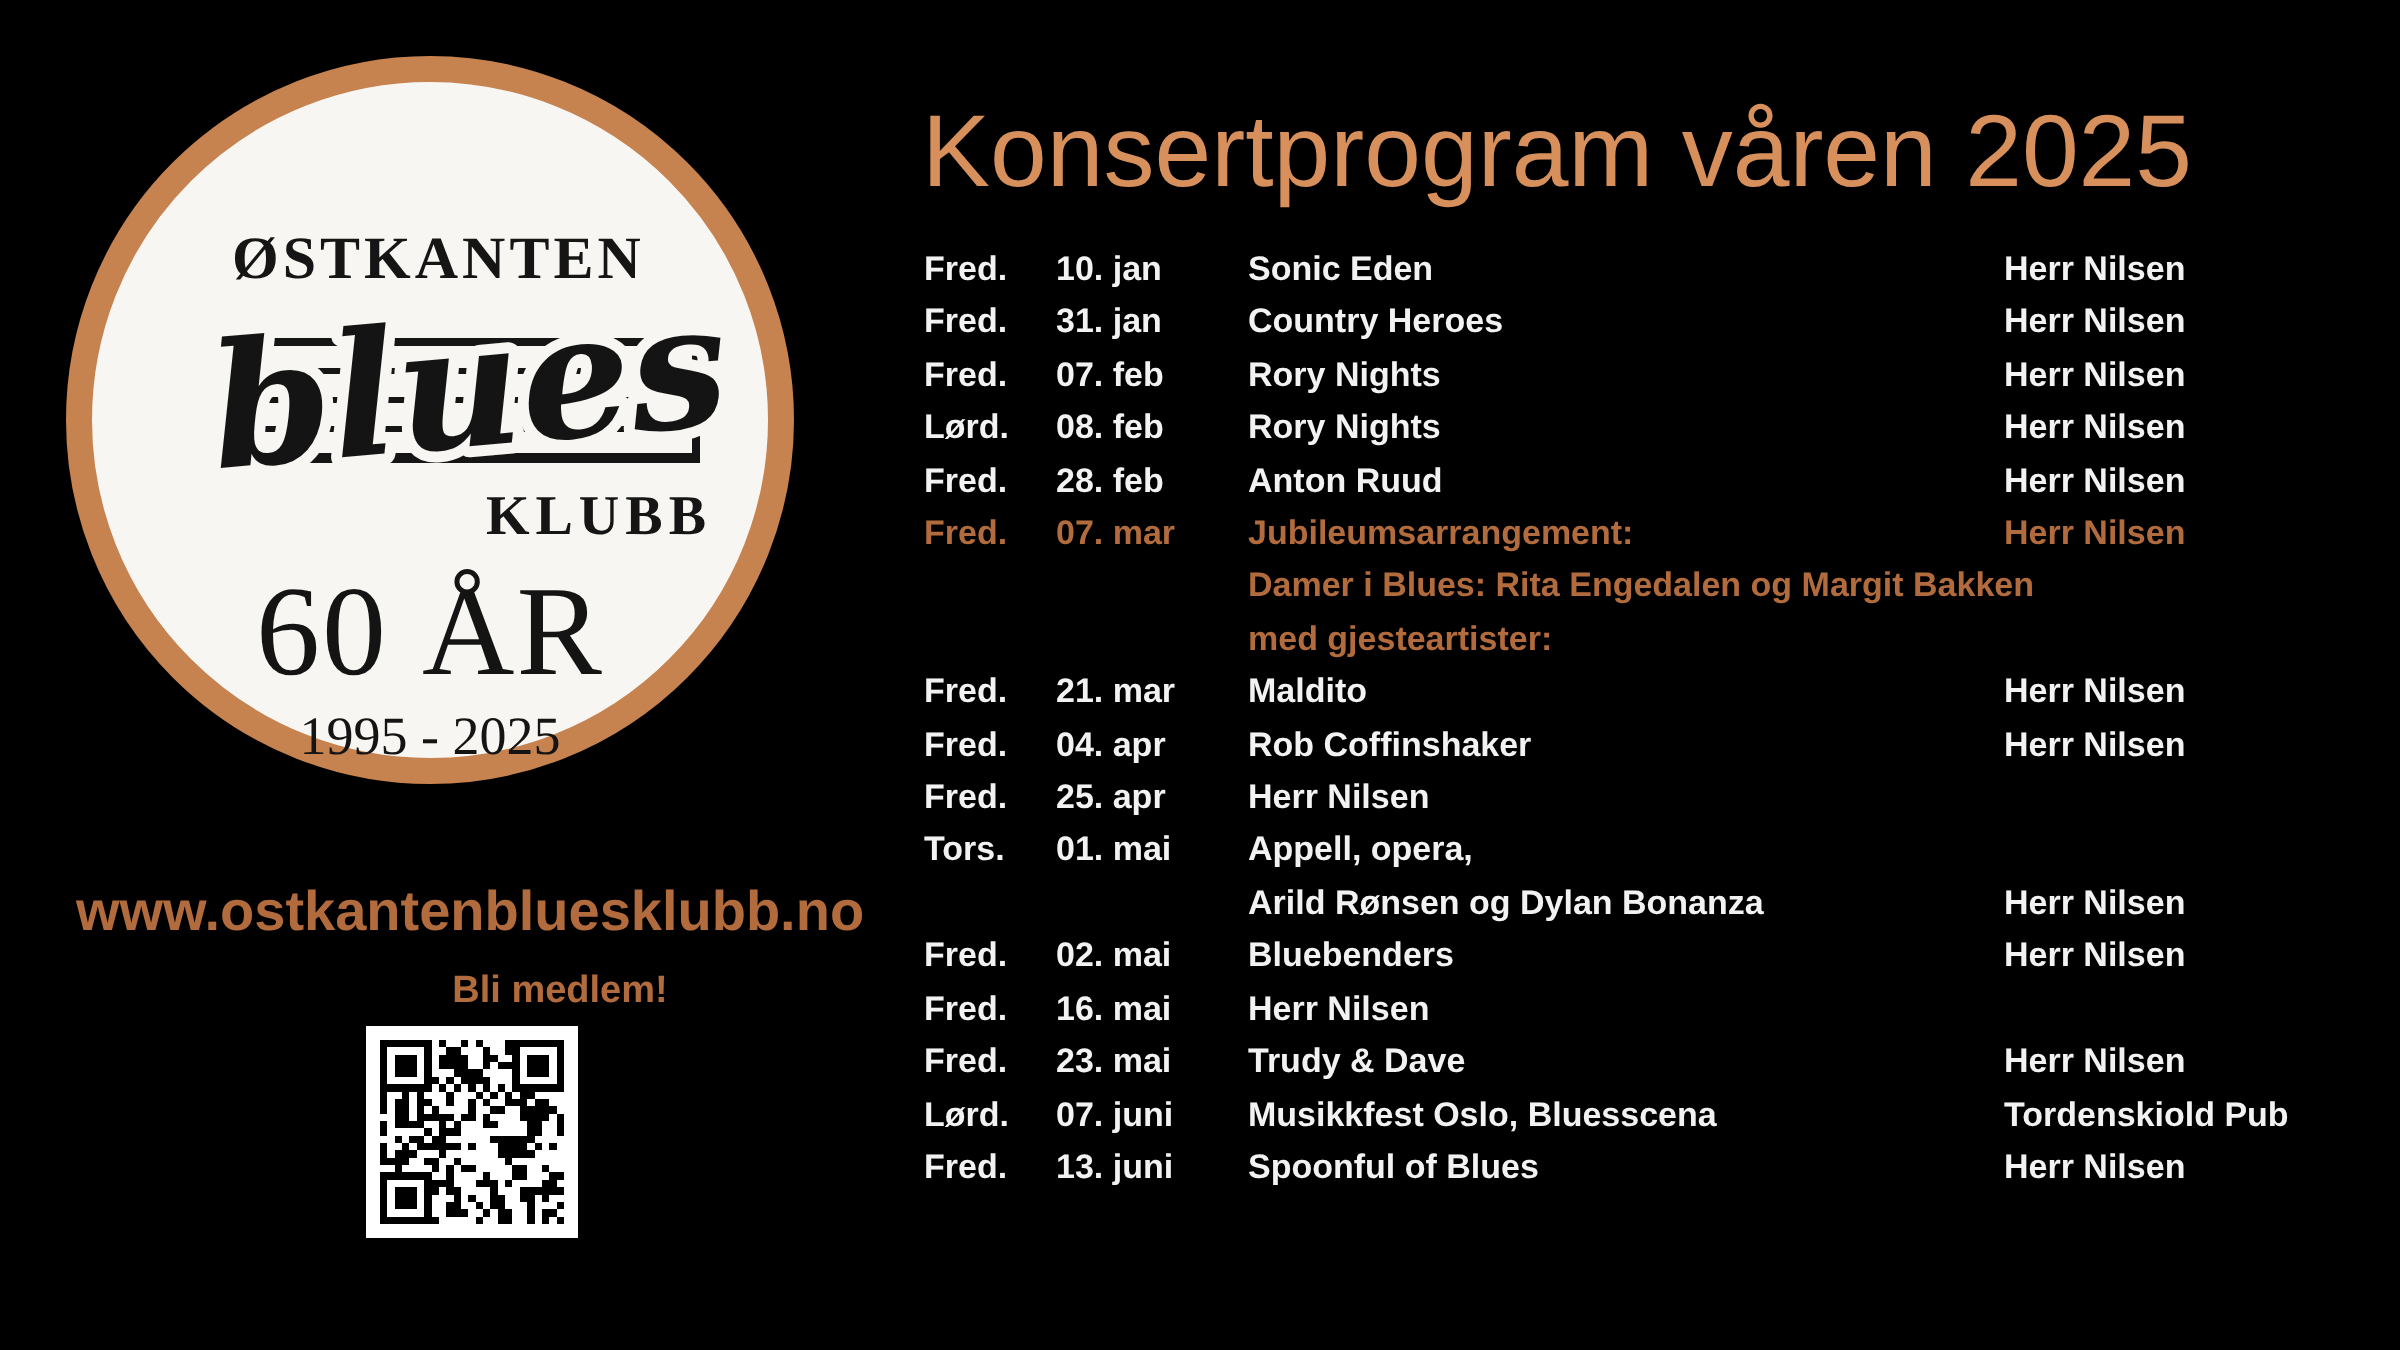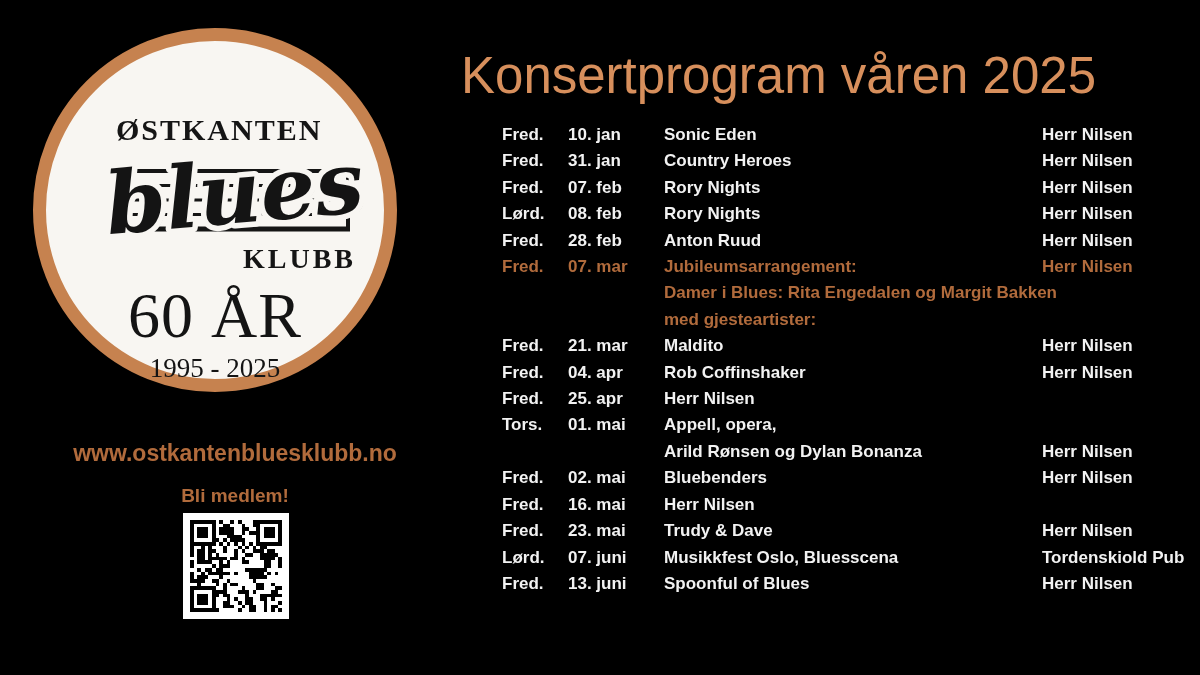--- a/index.html
+++ b/index.html
@@ -37,40 +37,40 @@
     letter-spacing:1px;
   }
   .badge .years{
     position:absolute;left:0;top:312px;width:100%;text-align:center;
     font-family:"Liberation Serif",serif;font-size:27px;color:#141414;
   }
 
   
   .website{
     position:absolute;left:0;top:440px;width:470px;text-align:center;
-    font-size:23px;font-weight:bold;color:var(--accent,#b16b3c);
+    font-size:28px;font-weight:bold;color:var(--accent,#b16b3c);
   }
   .join{
     position:absolute;left:0;top:485px;width:470px;text-align:center;
-    font-size:19px;font-weight:bold;color:var(--accent,#b16b3c);
+    font-size:19px;font-weight:bold;color:var(--accent,#b16b3c);padding-left:45px;
   }
   .qr{
     position:absolute;left:183px;top:513px;width:106px;height:106px;
     background:#fff;
   }
   .qr svg{position:absolute;left:7px;top:7px;width:92px;height:92px;}
 
   
   .title{
     position:absolute;left:461px;top:46px;
     font-size:51px;color:var(--title,#d78f5c);
     letter-spacing:0px;white-space:nowrap;
   }
   .list{
-    position:absolute;left:462px;top:122px;width:690px;margin-left:40px;
+    position:absolute;left:462px;top:122px;width:690px;
   }
   .row{
     display:grid;
     grid-template-columns:66px 96px 378px 1fr;
     line-height:26.4px;
     font-size:17px;font-weight:bold;color:var(--text,#f2f2f2);
     white-space:nowrap;
   }
   .row.hl{color:var(--accent,#b16b3c);}
 </style>

